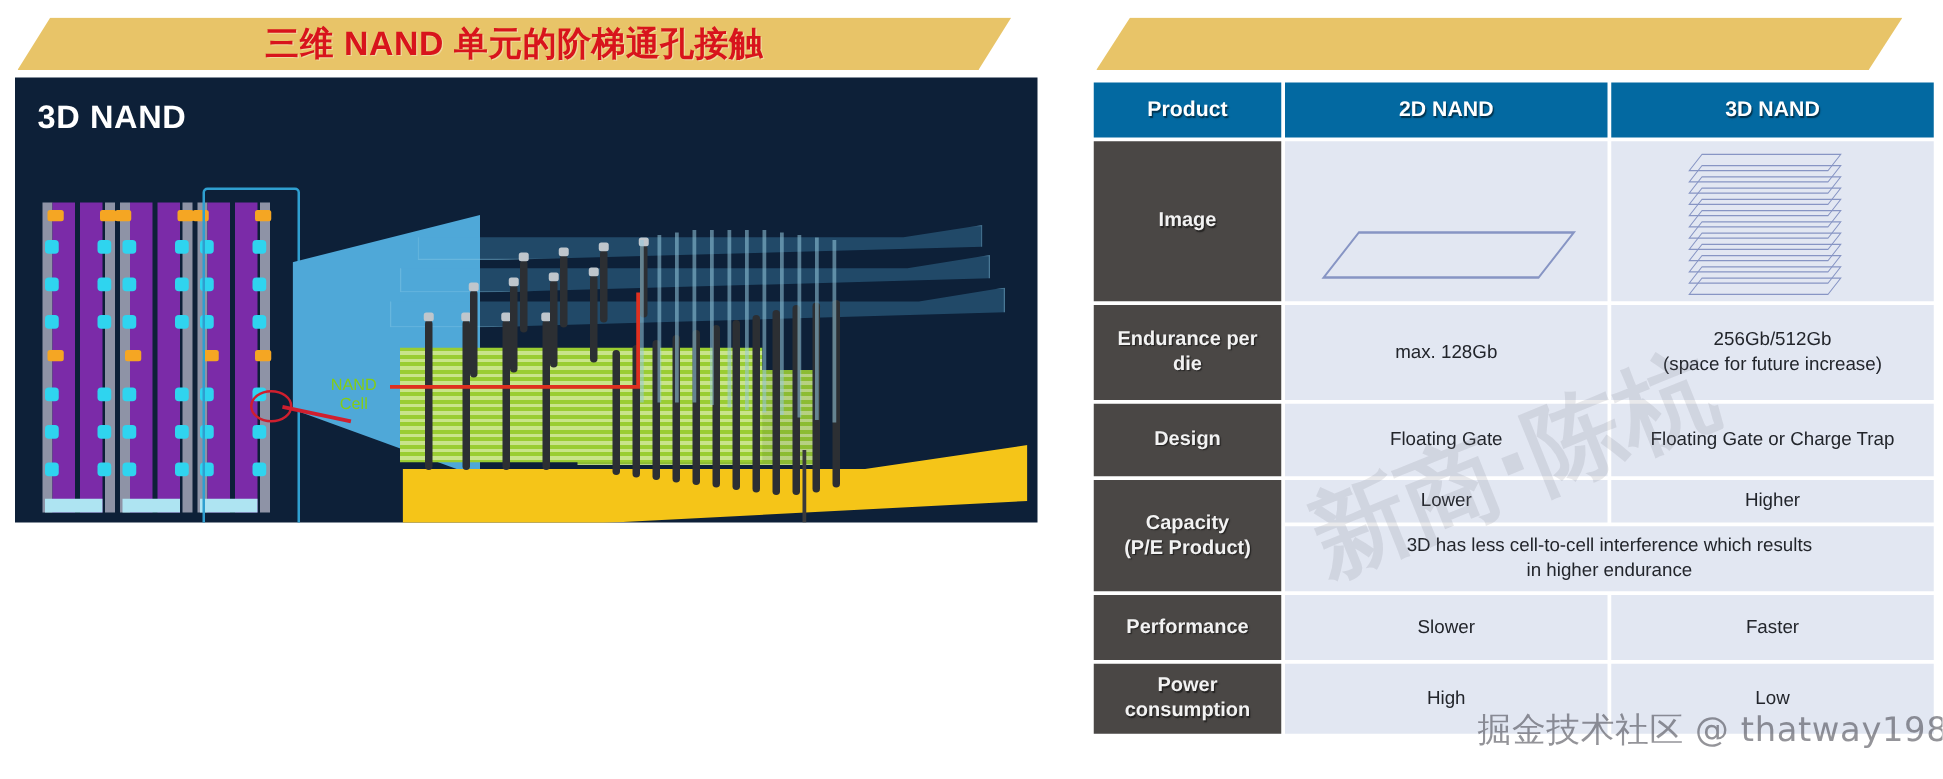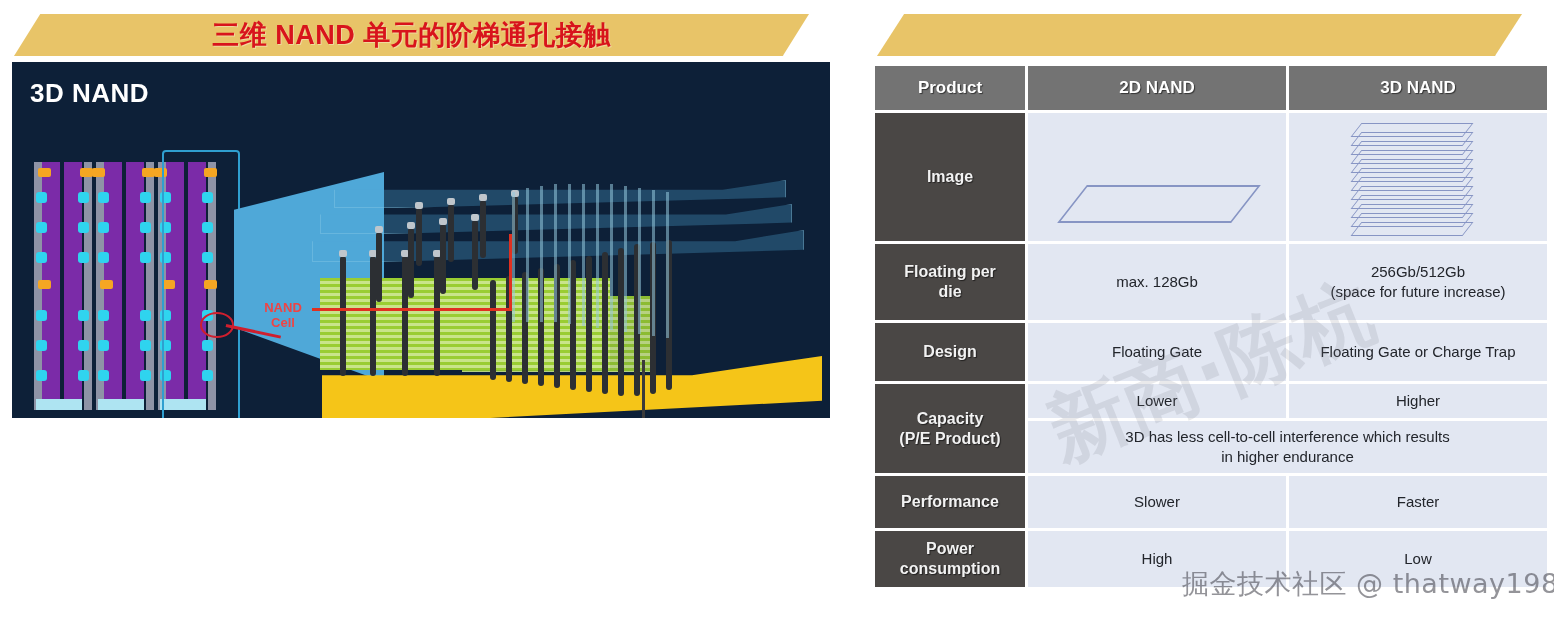--- a/index.html
+++ b/index.html
@@ -48,22 +48,22 @@
   .selbox{
     position:absolute;left:150px;top:88px;width:74px;height:268px;
     border:2px solid #2f9fd0;border-radius:4px;
   }
   .callout{
     position:absolute;left:222px;top:110px;width:150px;height:210px;
     background:#4fa8d8;
     clip-path:polygon(0 18%,0 74%,100% 100%,100% 0);
   }
   .callout-text{
-    position:absolute;left:236px;top:238px;width:70px;color:#ef4444;
-    font-size:13px;font-weight:bold;line-height:15px;text-align:center;
+    position:absolute;left:236px;top:238px;width:70px;color:#84cc16;
+    font-size:13px;font-weight:normal;line-height:15px;text-align:center;
   }
   .redellipse{
     position:absolute;left:188px;top:250px;width:30px;height:22px;
     border:2.5px solid #cf1f2e;border-radius:50%;
   }
   .redline{position:absolute;left:214px;top:262px;width:56px;height:2.5px;
     background:#cf1f2e;transform:rotate(12deg);transform-origin:left center;}
 
   
   .block3d{position:absolute;left:300px;top:112px;width:520px;height:250px;}
@@ -102,21 +102,21 @@
   }
 
   
   .tbl{
     position:absolute;left:27px;top:63px;width:672px;
     border-collapse:separate;border-spacing:3px;
     table-layout:fixed;
   }
   .tbl td,.tbl th{padding:0;}
   .th-navy{
-    background:#737373;color:#ffffff;font-weight:bold;font-size:17px;
+    background:#0369a1;color:#ffffff;font-weight:bold;font-size:17px;
     text-align:center;height:44px;
     text-shadow:1px 1px 1px rgba(0,0,0,.55);
   }
   .td-gray{
     background:#4a4745;color:#f2f2f2;font-weight:bold;font-size:16px;
     text-align:center;line-height:20px;
     text-shadow:1px 1px 1px rgba(0,0,0,.55);
   }
   .td-val{
     background:#e2e7f2;color:#22252b;font-size:15px;
@@ -357,21 +357,21 @@
               <div class="layer" style="top:81px;"></div>
               <div class="layer" style="top:90px;"></div>
               <div class="layer" style="top:99px;"></div>
             </div>
           </div>
         </td>
       </tr>
 
       <tr>
         <td class="td-gray" style="height:76px;">
-          <div>Floating per</div>
+          <div>Endurance per</div>
           <div>die</div>
         </td>
         <td class="td-val">max. 128Gb</td>
         <td class="td-val">
           <div>256Gb/512Gb</div>
           <div>(space for future increase)</div>
         </td>
       </tr>
 
       <tr>

